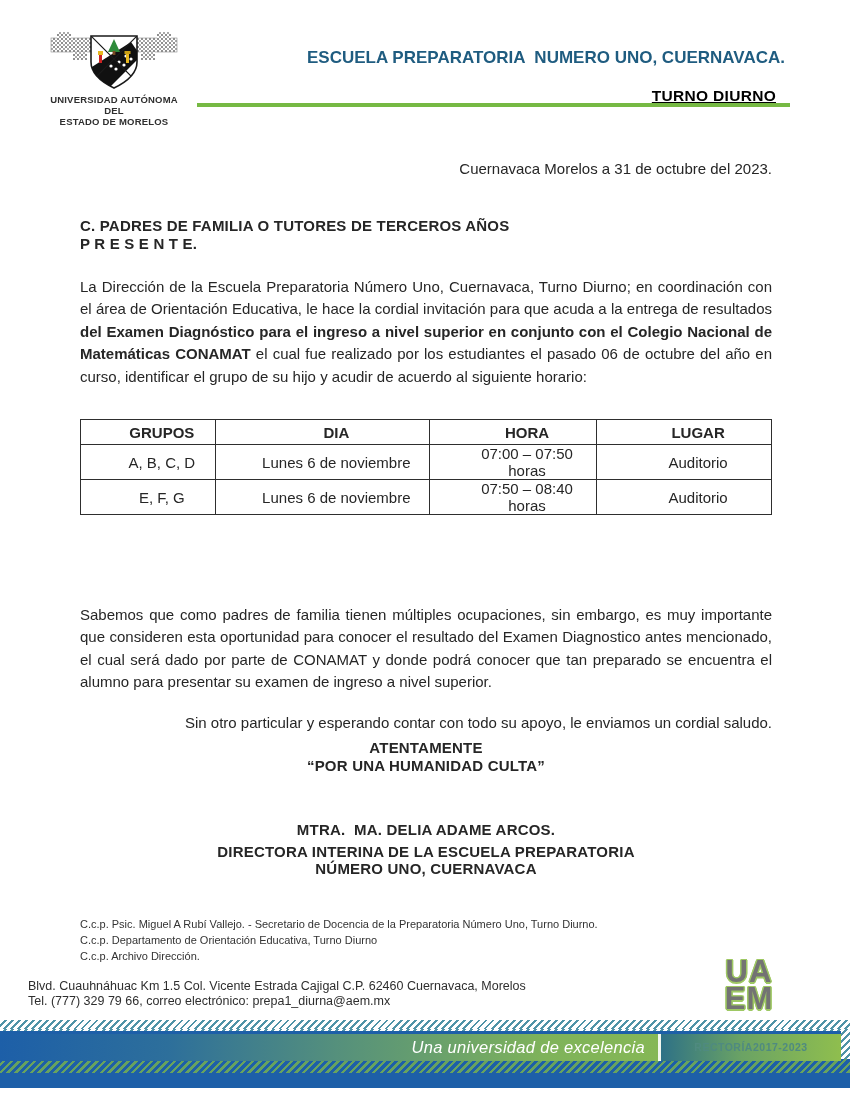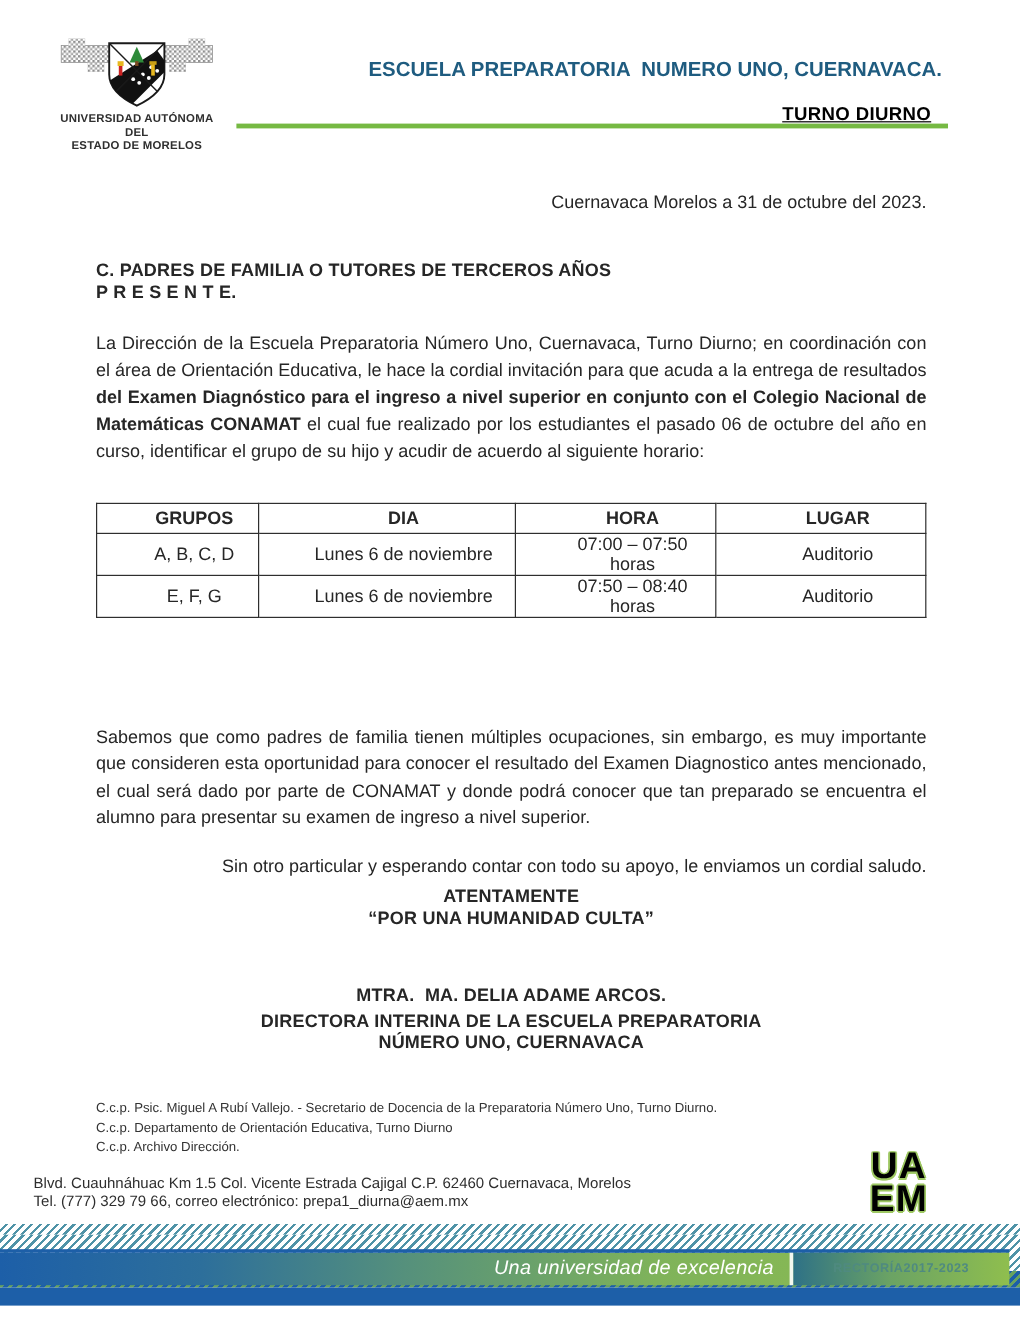--- a/index.html
+++ b/index.html
@@ -73,34 +73,34 @@
 
   
   .footer-address {
     position: absolute; left: 28px; top: 979px;
     font-size: 12.5px; line-height: 15px; color: #2e2e2e;
   }
   .uaem-logotype {
     position: absolute; left: 706px; top: 958px; width: 86px;
     text-align: center; font-weight: bold;
     font-size: 31px; line-height: 27px; letter-spacing: 1px;
-    color: #000000;
+    color: #737373;
     text-shadow: -1.5px 0 #9ec863, 1.5px 0 #9ec863, 0 -1.5px #9ec863, 0 1.5px #9ec863,
                  -1px -1px #9ec863, 1px -1px #9ec863, -1px 1px #9ec863, 1px 1px #9ec863;
   }
   .footer-bars { position: absolute; left: 0; top: 1020px; width: 850px; height: 68px; }
   .stripe-light {
     height: 9px; width: 850px;
     background: repeating-linear-gradient(135deg, #ffffff 0 3px, #4f93a7 3px 5px);
   }
   .bar-row { position: relative; height: 30px; width: 850px;
     background: repeating-linear-gradient(135deg, #ffffff 0 3px, #4f93a7 3px 5px);
   }
   .gradient-bar {
-    position: absolute; left: 0; top: 12px; height: 30px; width: 841px;
+    position: absolute; left: 0; top: 2px; height: 30px; width: 841px;
     border-top: 3px solid #1d5fa8;
     background: linear-gradient(90deg, #1d5fa8 0%, #2d6f9b 20%, #55907c 40%, #7fb35a 65%, #8fbe4e 100%);
   }
   .slogan {
     position: absolute; right: 196px; top: 4px;
     font-style: italic; font-size: 16.5px; color: #ffffff; letter-spacing: .3px;
   }
   .rectoria-block {
     position: absolute; left: 658px; top: 0; width: 183px; height: 27px;
     border-left: 3px solid #f2f7ee;

